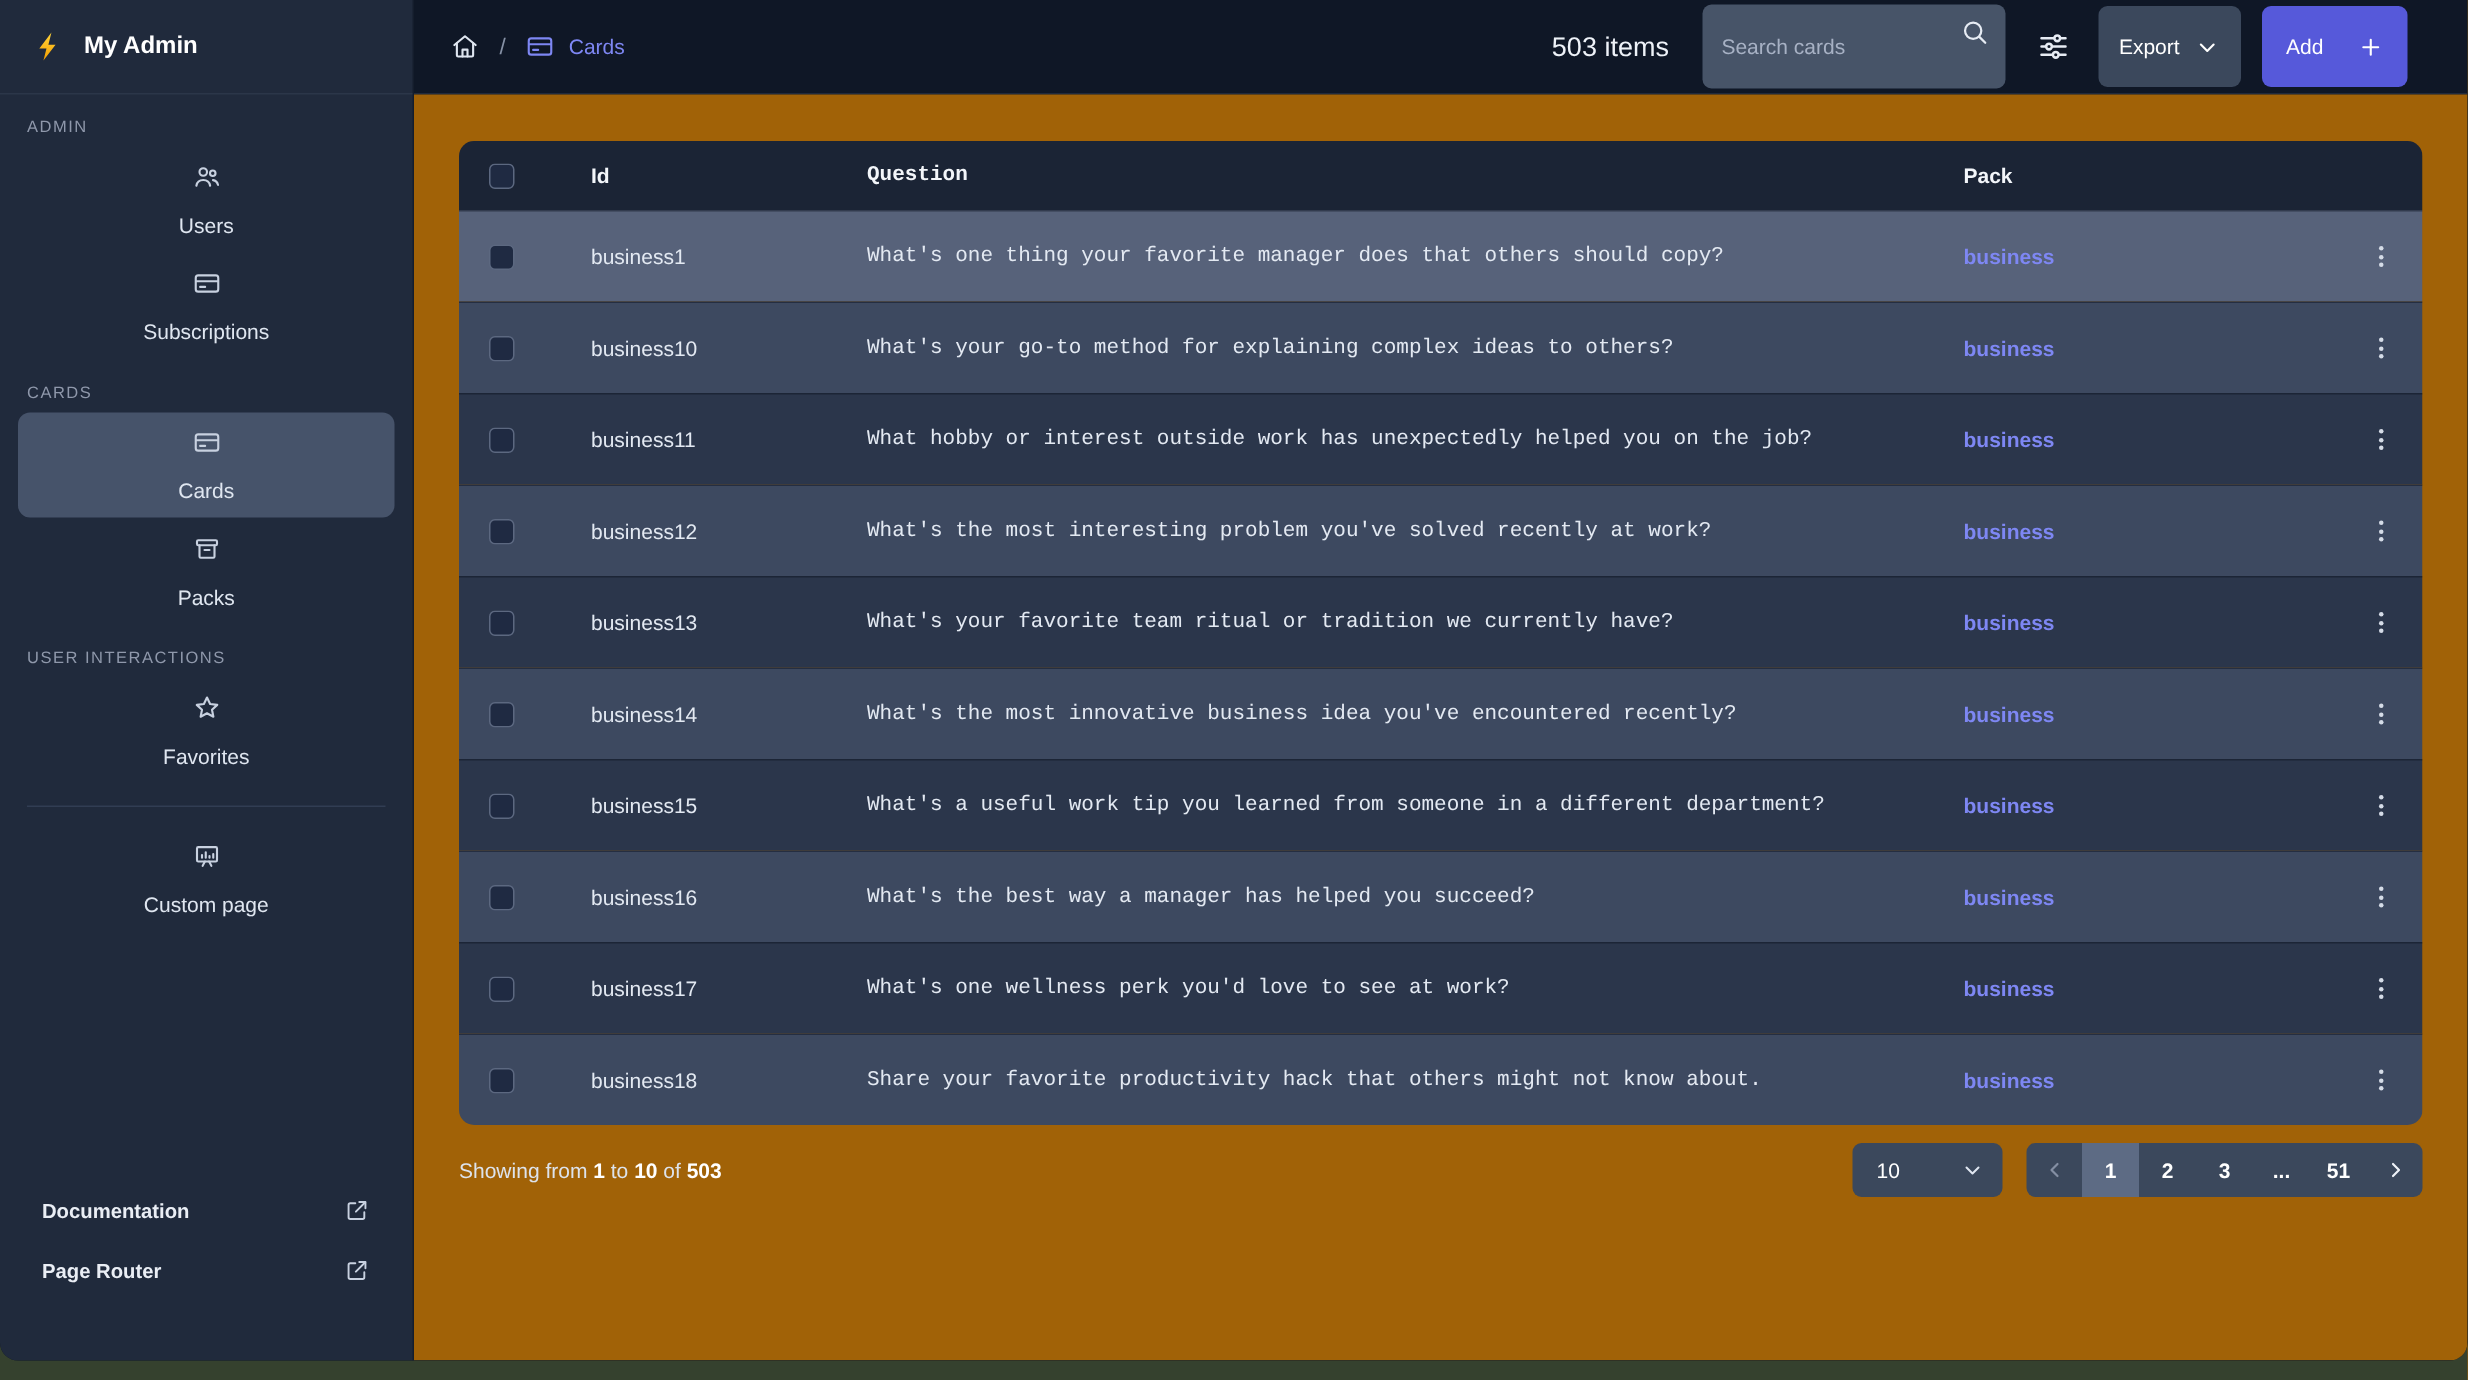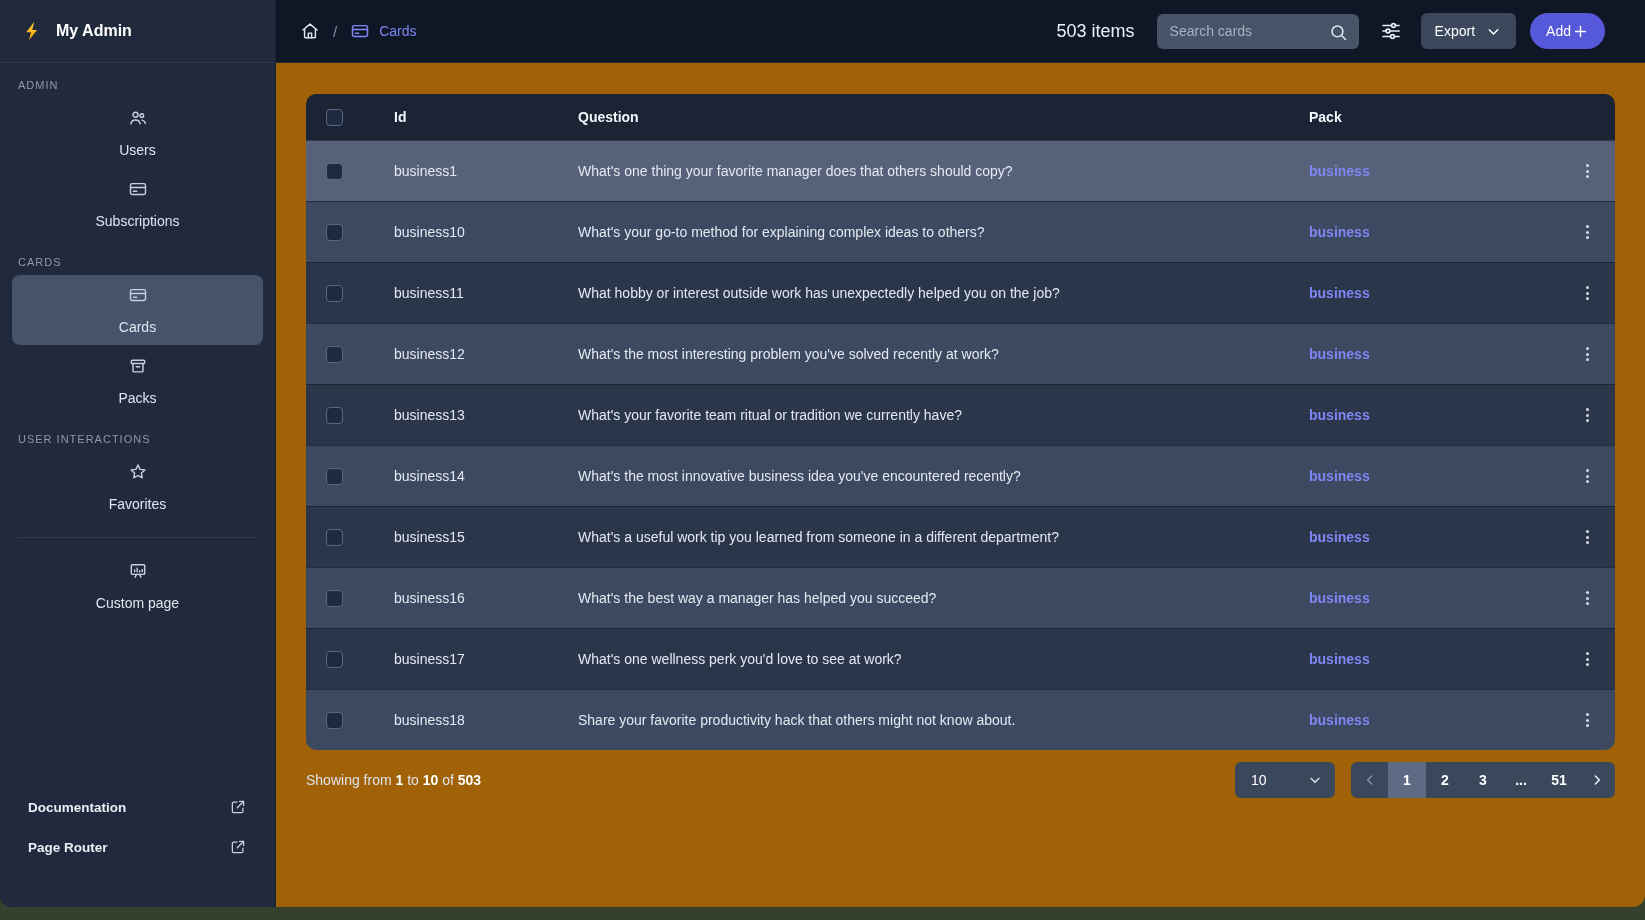--- a/index.html
+++ b/index.html
@@ -36,47 +36,47 @@
     padding:0 40px 0 24px; border-bottom:1px solid #212b3d; background:#0f1726; }
   .breadcrumb { display:flex; align-items:center; gap:13px; }
   .crumb-home { width:20px; height:20px; color:#dfe6f0; display:inline-flex; cursor:pointer; }
   .crumb-sep { color:#8691a5; font-size:15px; }
   .crumb-current { display:flex; align-items:center; gap:9px; color:#7e87f3;
     font-size:14px; cursor:pointer; }
   .crumb-current .icon { width:20px; height:20px; color:#7e87f3; }
 
   .topbar-right { margin-left:auto; display:flex; align-items:center; }
   .items-count { color:#eef2f8; font-size:18px; margin-right:22px; }
-  .search-box { position:relative; width:202px; height:35px; margin-right:18px; }
+  .search-box { position:relative; width:202px; height:56px; margin-right:18px; }
   .search-box input { width:100%; height:100%; background:#475468; border:none;
     border-radius:6px; color:#eef2f8; padding:0 40px 0 13px; font-size:14px; outline:none; }
   .search-box input::placeholder { color:#a7b1c4; }
   .search-icon { position:absolute; right:10px; top:8px; width:21px; height:21px;
     color:#e6ebf3; display:inline-flex; }
   .filter-btn { width:24px; height:24px; color:#e6ebf3; margin:0 18px 0 2px;
     display:inline-flex; cursor:pointer; background:none; border:none; }
   .btn { display:flex; align-items:center; border:none; border-radius:6px;
-    height:36px; color:#fff; font-size:14px; font-family:inherit; cursor:pointer; }
+    height:54px; color:#fff; font-size:14px; font-family:inherit; cursor:pointer; }
   .btn-export { background:#3b485c; gap:10px; padding:0 14px; margin-right:14px; }
-  .btn-add { background:#5659da; gap:1px; padding:0 16px; font-weight:400;border-radius:19px; }
+  .btn-add { background:#5659da; gap:23px; padding:0 16px; font-weight:400; }
   .btn .icon { width:17px; height:17px; display:inline-flex; }
 
   .content { flex:1; padding:31px 30px 0; background:#a16207; overflow:hidden; }
   .table-card { border-radius:10px; overflow:hidden; }
   .thead { display:flex; align-items:center; height:46px; background:#1b2435;
     font-weight:700; font-size:14px; color:#f3f6fa; }
   .trow { display:flex; align-items:center; height:61px; font-size:14px;
     color:#e3e9f2; border-top:1px solid rgba(13,20,34,0.5); cursor:pointer; }
   .trow.dark  { background:#2b364b; }
   .trow.light { background:#3d4960; }
   .trow.hovered { background:#57627a; }
   .cell { white-space:nowrap; overflow:hidden; }
   .c-check { width:88px; min-width:88px; padding-left:20px; }
   .c-id { width:184px; min-width:184px; }
-  .c-q { flex:1; }
+  .c-q { flex:1;font-family:Liberation Mono, monospace; }
   .c-pack { width:250px; min-width:250px; }
   .c-actions { width:56px; min-width:56px; display:flex; justify-content:center; }
   .checkbox { display:block; width:17px; height:17px; border-radius:4px;
     background:#1f2a42; border:1px solid #5c6880; cursor:pointer; }
   .pack-link { color:#7e87f3; font-weight:700; cursor:pointer; }
   .kebab { display:inline-block; padding:4px 6px; cursor:pointer; }
   .kebab i { display:block; width:3px; height:3px; border-radius:50%;
     background:#d5dce7; margin:2.5px auto; }
 
   .table-footer { display:flex; align-items:center; margin-top:12px; height:36px; }

